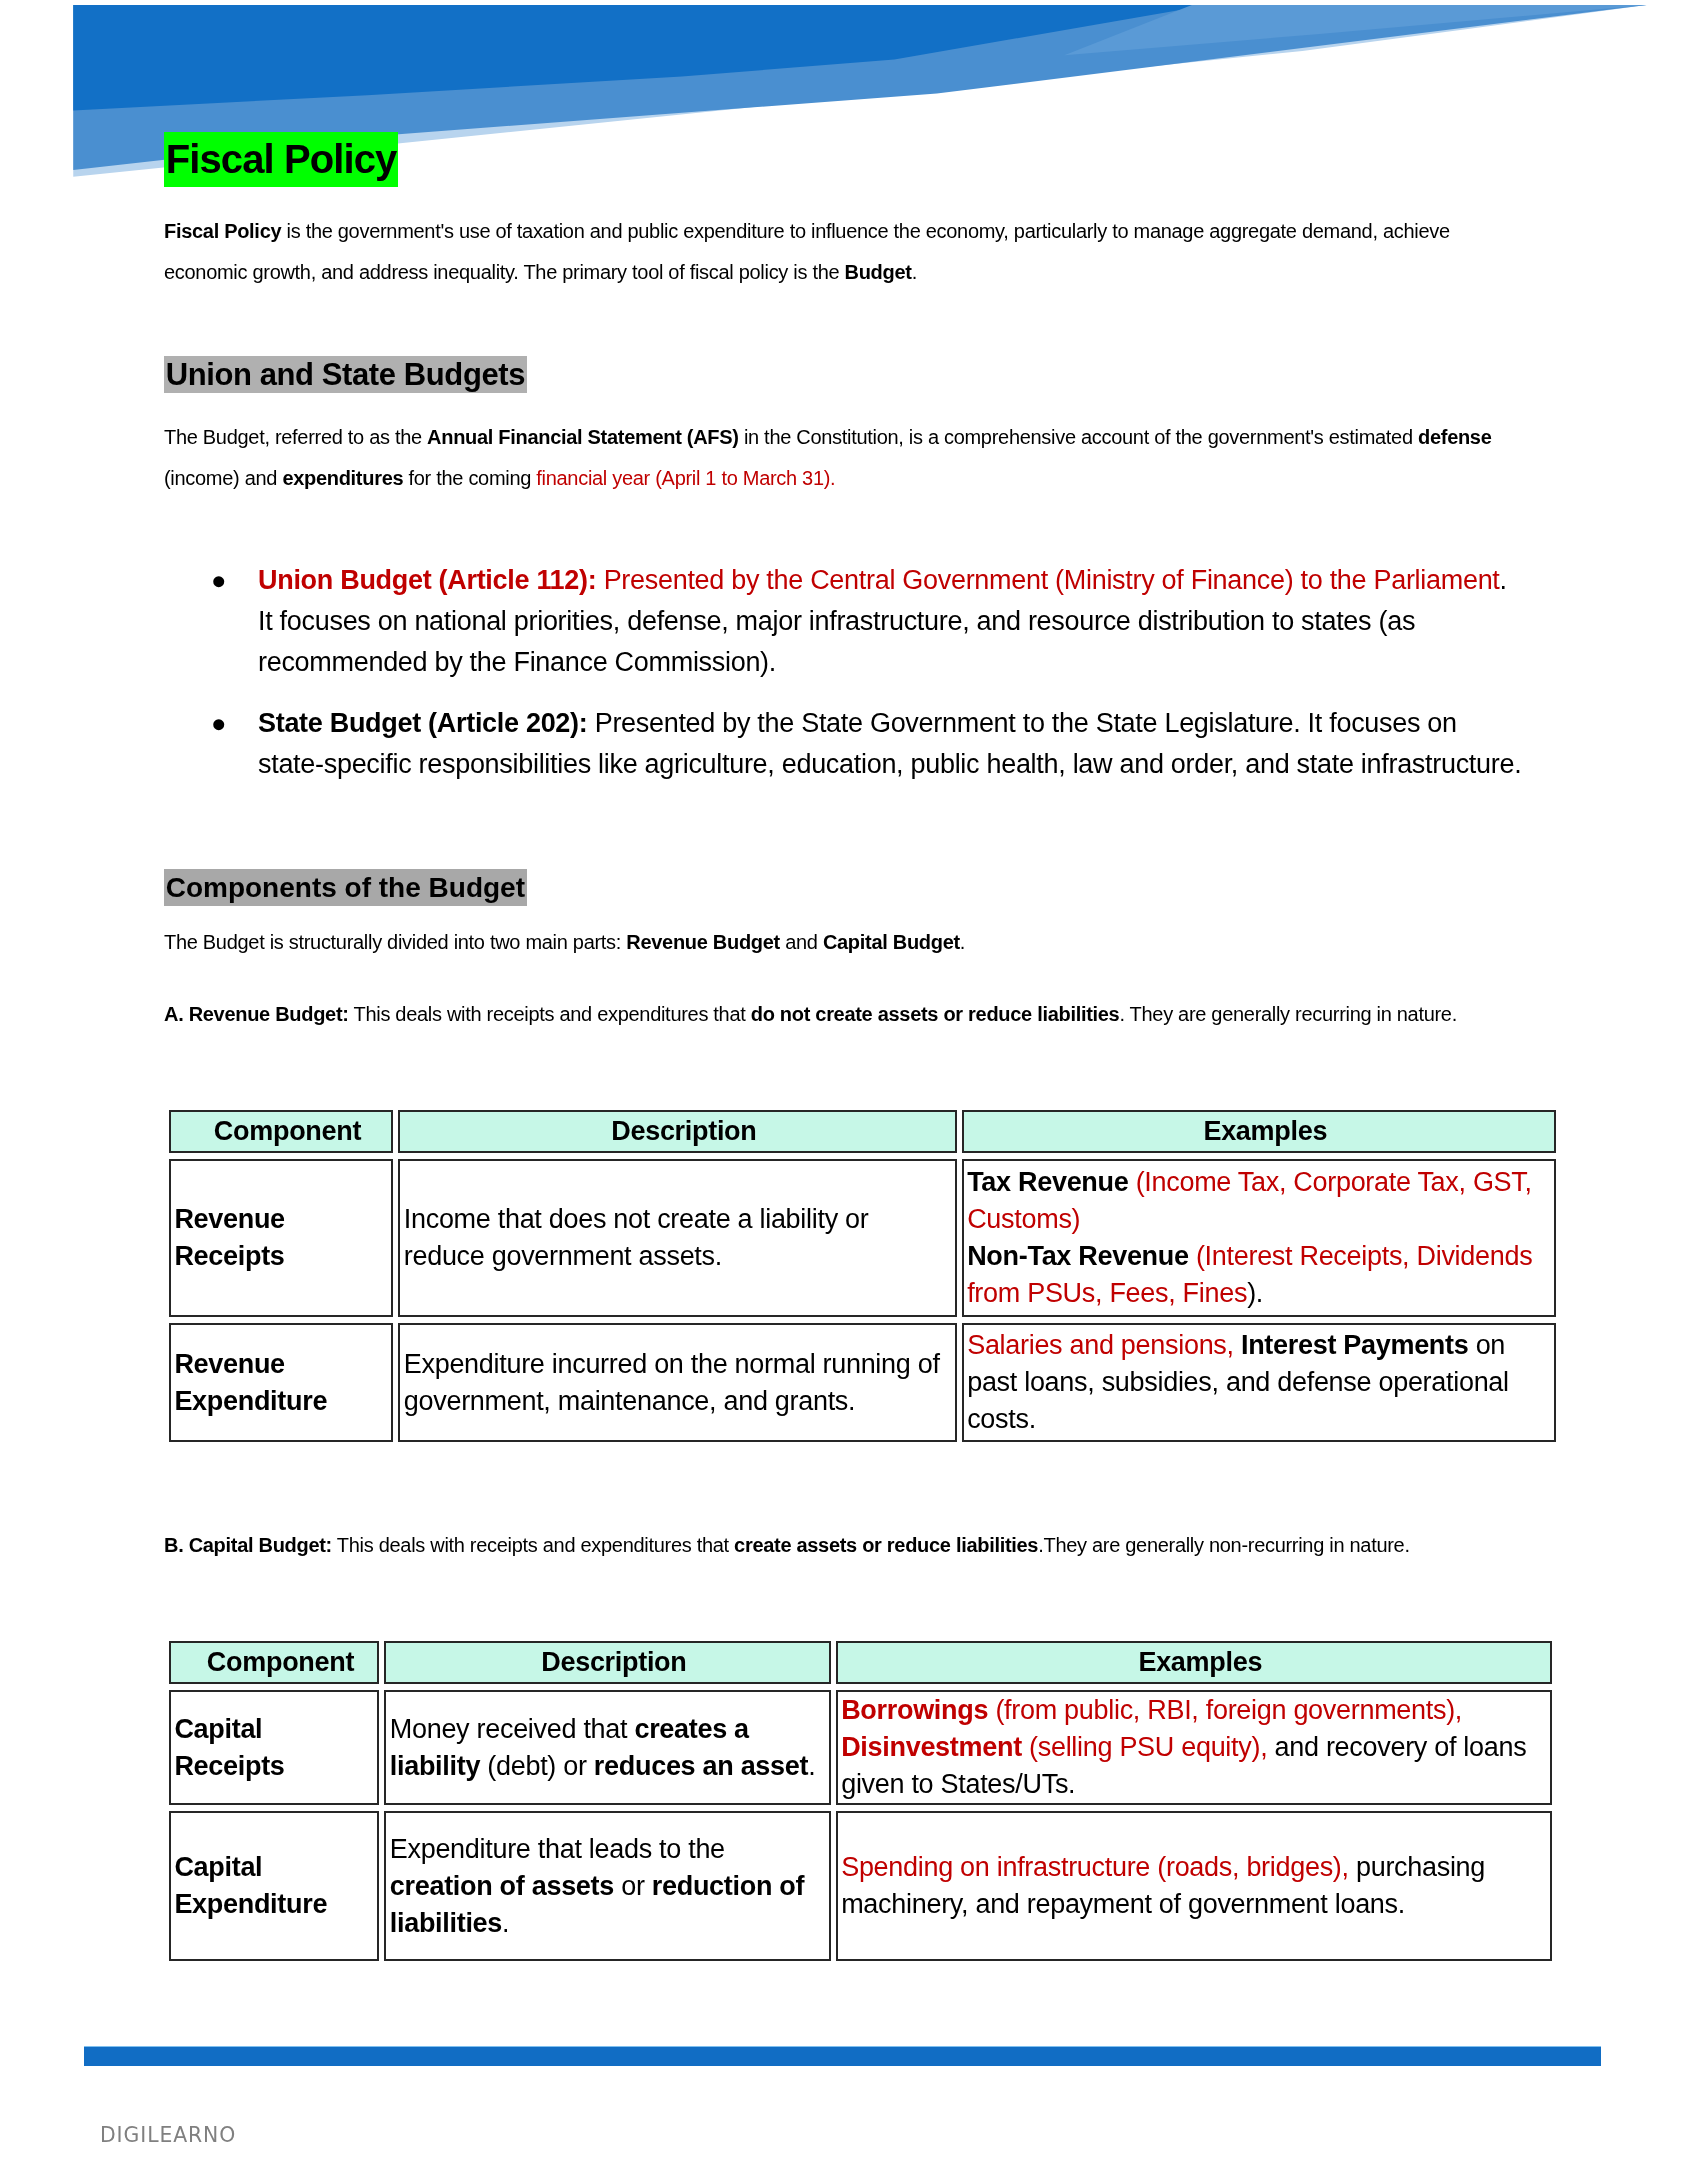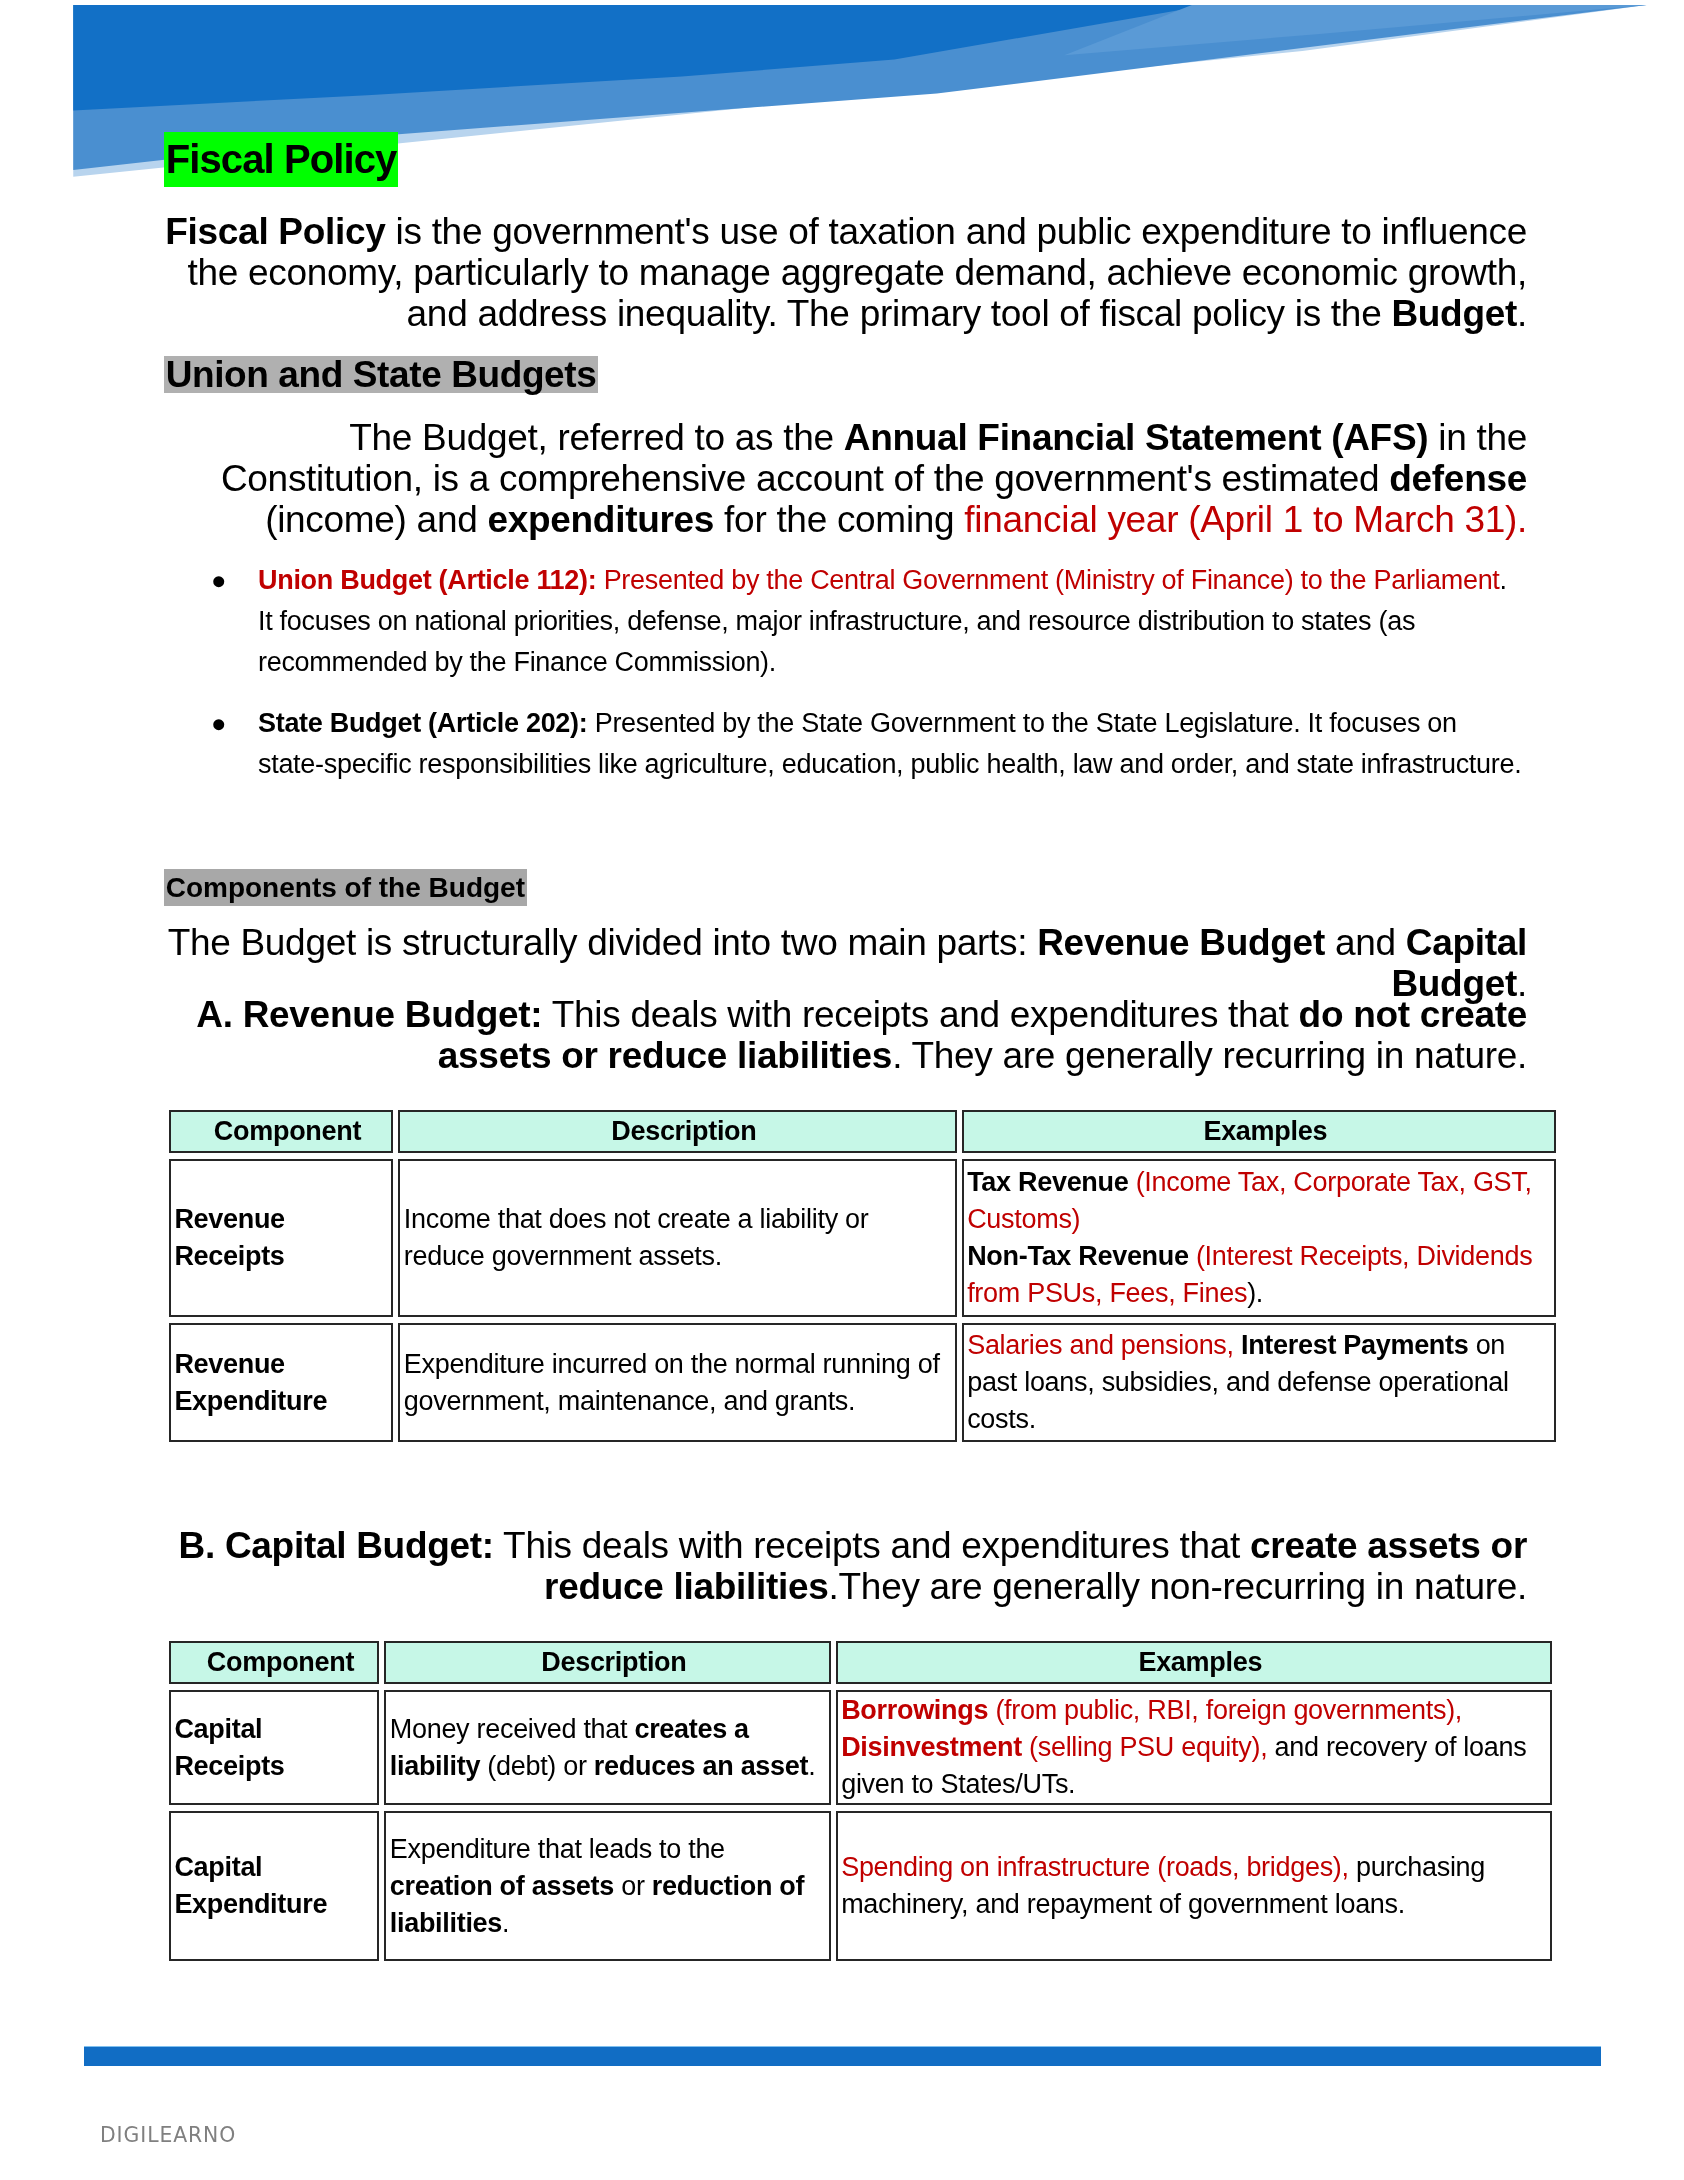--- a/index.html
+++ b/index.html
@@ -2,24 +2,24 @@
 <html style="font-size:13.6px"><head>
 <meta charset="utf-8">
 <style>
   html, body { margin: 0; padding: 0; background: #ffffff; }
   body { width: 1685px; height: 2181px; position: relative; overflow: hidden;
          font-family: "Liberation Sans", sans-serif; color: #000; }
   .abs { position: absolute; }
   .header-wave { position: absolute; left: 0; top: 0; width: 1685px; height: 187px; }
   .title { left: 164px; top: 132px; height: 55px; background: #00ff00; font-weight: bold;
            font-size: 40px; line-height: 55px; padding: 0 1.7px; letter-spacing: -0.9px; }
-  .para { left: 164px; width: 1363px; font-size: 37px; line-height: 41px; letter-spacing: -0.3px; text-align: right; }
+  .para { left: 164px; width: 1363px; font-size: 20px; line-height: 41px; letter-spacing: -0.3px; }
   .red { color: #c00000; }
   b { font-weight: bold; }
-  .subhead { left: 164px; background: #b0b0b0; font-weight: bold; font-size: 37px; line-height: 37px; padding: 0 1.7px; letter-spacing: -0.4px; }
+  .subhead { left: 164px; background: #b0b0b0; font-weight: bold; font-size: 31px; line-height: 37px; padding: 0 1.7px; letter-spacing: -0.4px; }
   .subhead2 { left: 164px; background: #a8a8a8; font-weight: bold; font-size: 28px; line-height: 37px; padding: 0 1.7px; margin-top: 20px; }
   .bullet-list { left: 164px; width: 1363px; }
   .bullet { position: relative; padding-left: 94px; font-size: 27px; line-height: 41px; letter-spacing: -0.3px; }
   .bullet .dot { position: absolute; left: 47px; top: 0; font-size: 25.6px; }
   table.tbl { position: absolute; border-collapse: separate; border-spacing: 5.1px 6px; }
   table.tbl td, table.tbl th { border: 2.6px solid #262626; font-size: 27px; line-height: 37px; padding: 0 3.4px; vertical-align: middle; letter-spacing: -0.3px; }
   table.tbl th { background: #c6f7e7; font-weight: bold; text-align: center; height: 39px; padding-left: 16px; }
   table.tbl td.comp { font-weight: bold; margin-top: 28px; }
   .footer-bar { left: 84px; top: 2046px; width: 1517px; height: 19px; background: #116dc4; border-top: 0.9px solid #7fc0ef; }
   .footer-text { left: 100px; top: 2087px; font-family: "DejaVu Sans", sans-serif; font-size: 20.4px; color: #808080; letter-spacing: 0.9px; margin-top: 36px; }

